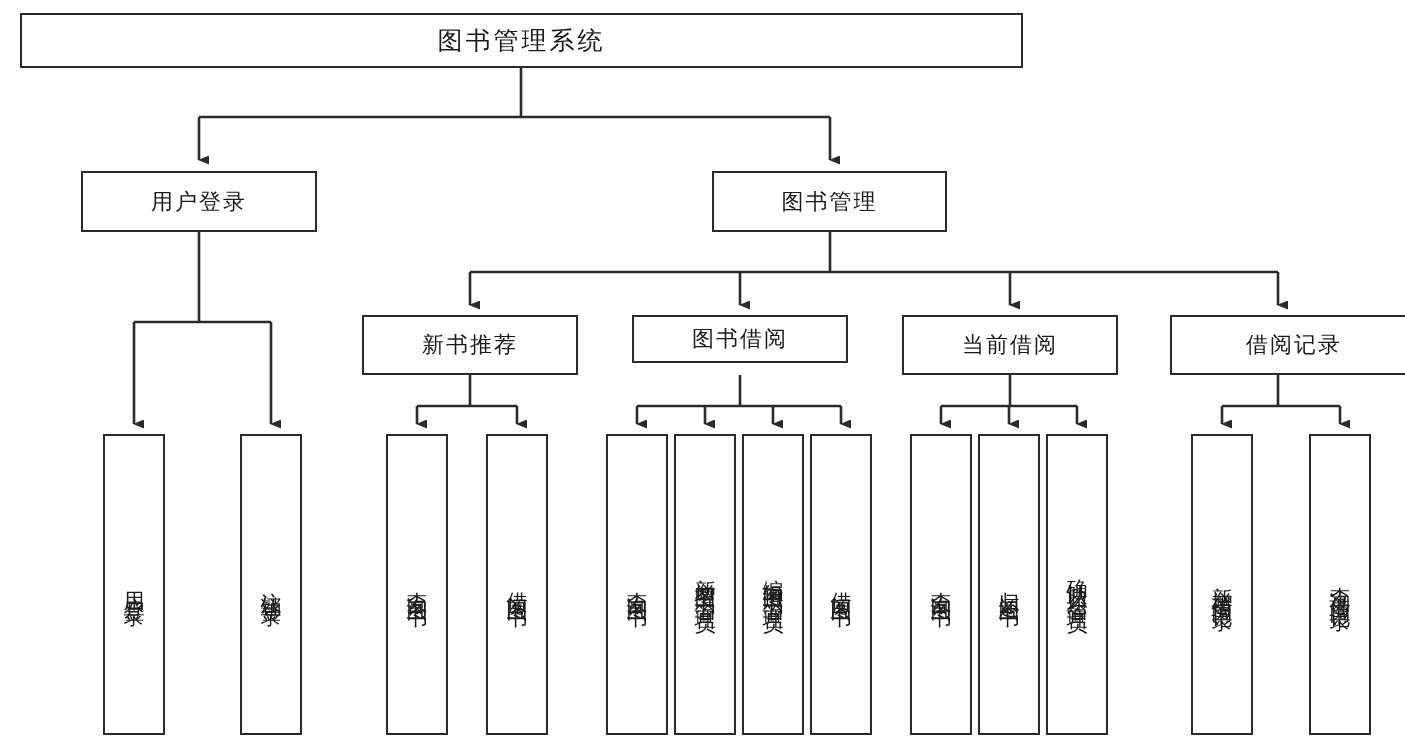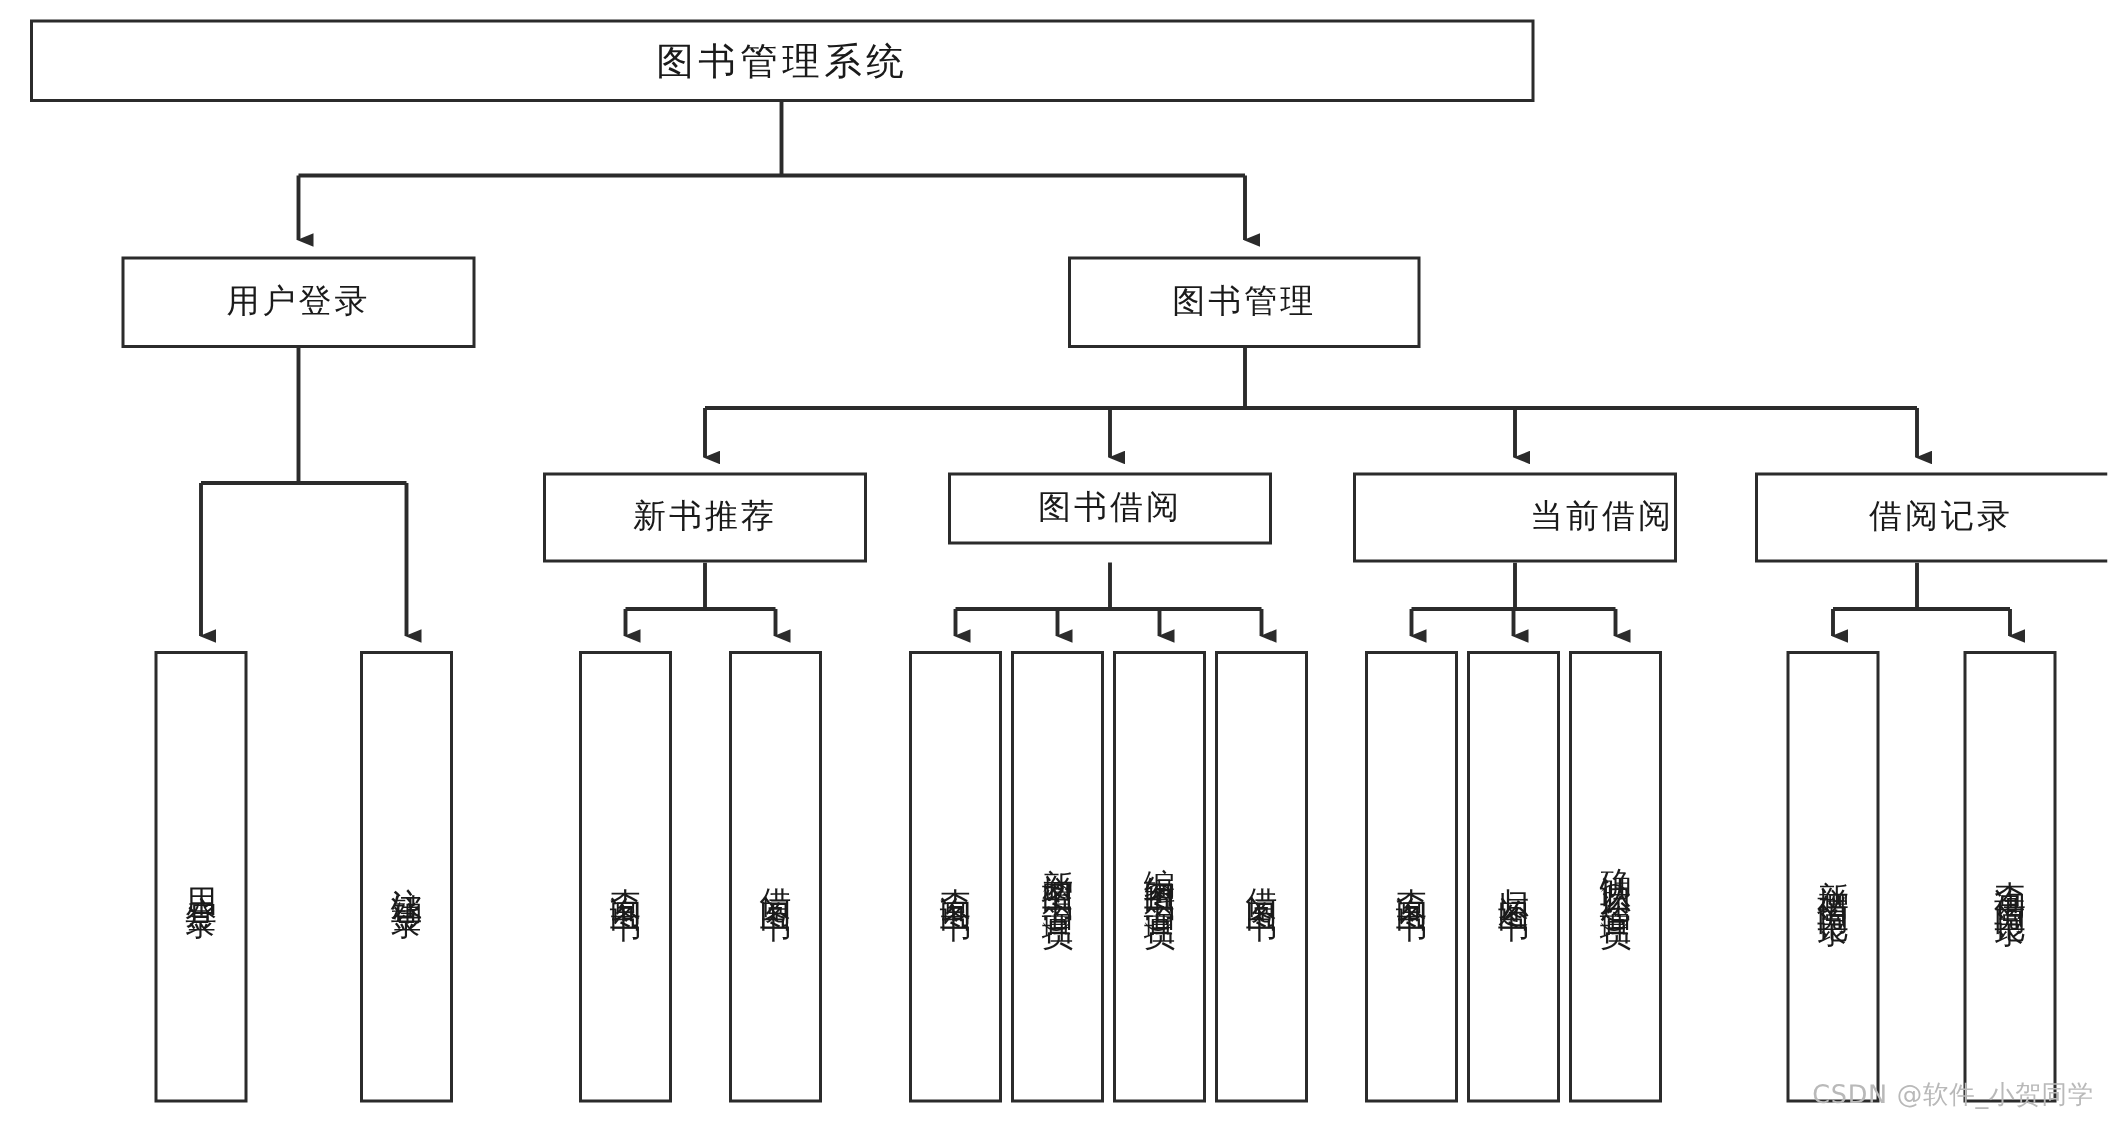--- a/index.html
+++ b/index.html
@@ -144,21 +144,21 @@
   <div class="node horiz" style="left:712px; top:171px; width:235px; height:61px;">
     <span class="label">图书管理</span>
   </div>
 
   <div class="node horiz" style="left:362px; top:315px; width:216px; height:60px;">
     <span class="label">新书推荐</span>
   </div>
   <div class="node horiz" style="left:632px; top:315px; width:216px; height:48px;">
     <span class="label">图书借阅</span>
   </div>
-  <div class="node horiz" style="left:902px; top:315px; width:216px; height:60px;justify-content:flex-end;">
+  <div class="node horiz" style="left:902px; top:315px; width:216px; height:60px;">
     <span class="label">当前借阅</span>
   </div>
   <div class="node horiz" style="left:1170px; top:315px; width:248px; height:60px;">
     <span class="label">借阅记录</span>
   </div>
 
   <div class="node vert" style="left:103px; top:434px; width:62px; height:301px;">
     <span class="label">用户登录</span>
   </div>
   <div class="node vert" style="left:240px; top:434px; width:62px; height:301px;">
@@ -195,15 +195,14 @@
     <span class="label">确认归还（管理员）</span>
   </div>
 
   <div class="node vert" style="left:1191px; top:434px; width:62px; height:301px;">
     <span class="label">新增借阅记录</span>
   </div>
   <div class="node vert" style="left:1309px; top:434px; width:62px; height:301px;">
     <span class="label">查询借阅记录</span>
   </div>
 
-  <div id="watermark">CSDN @软件_小贺同学</div>
 
 </div>
 
 </body></html>

